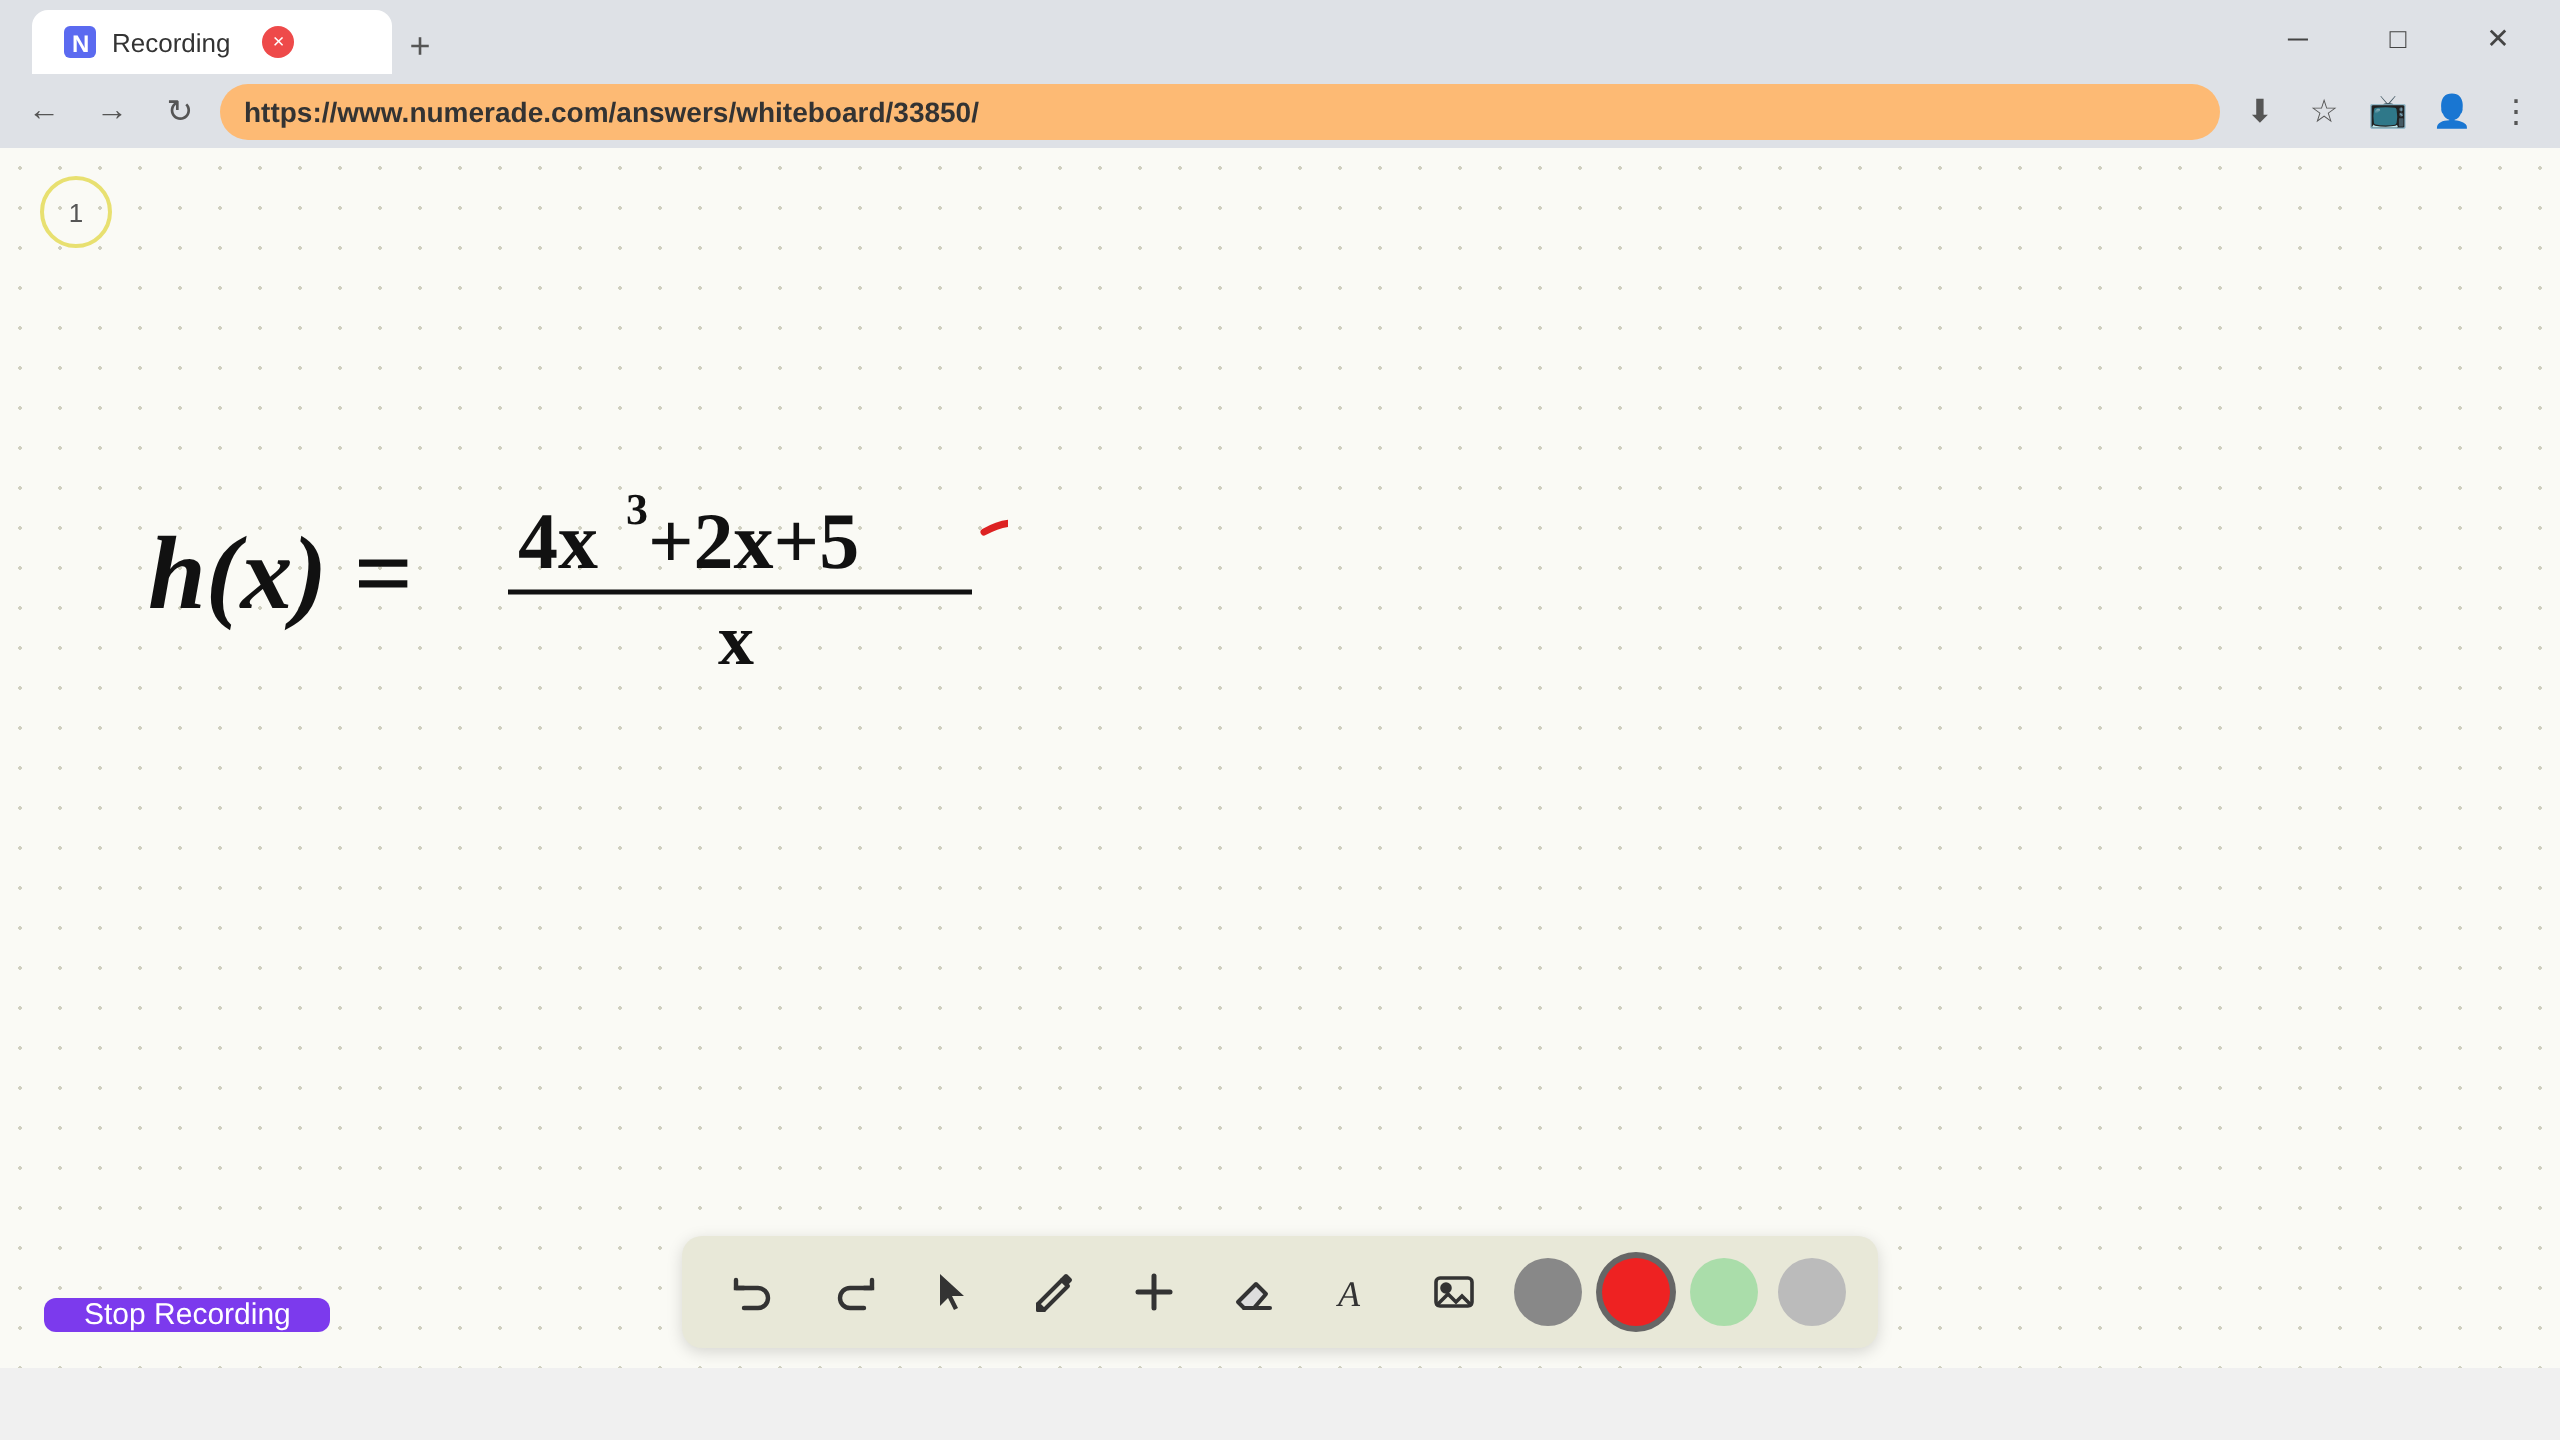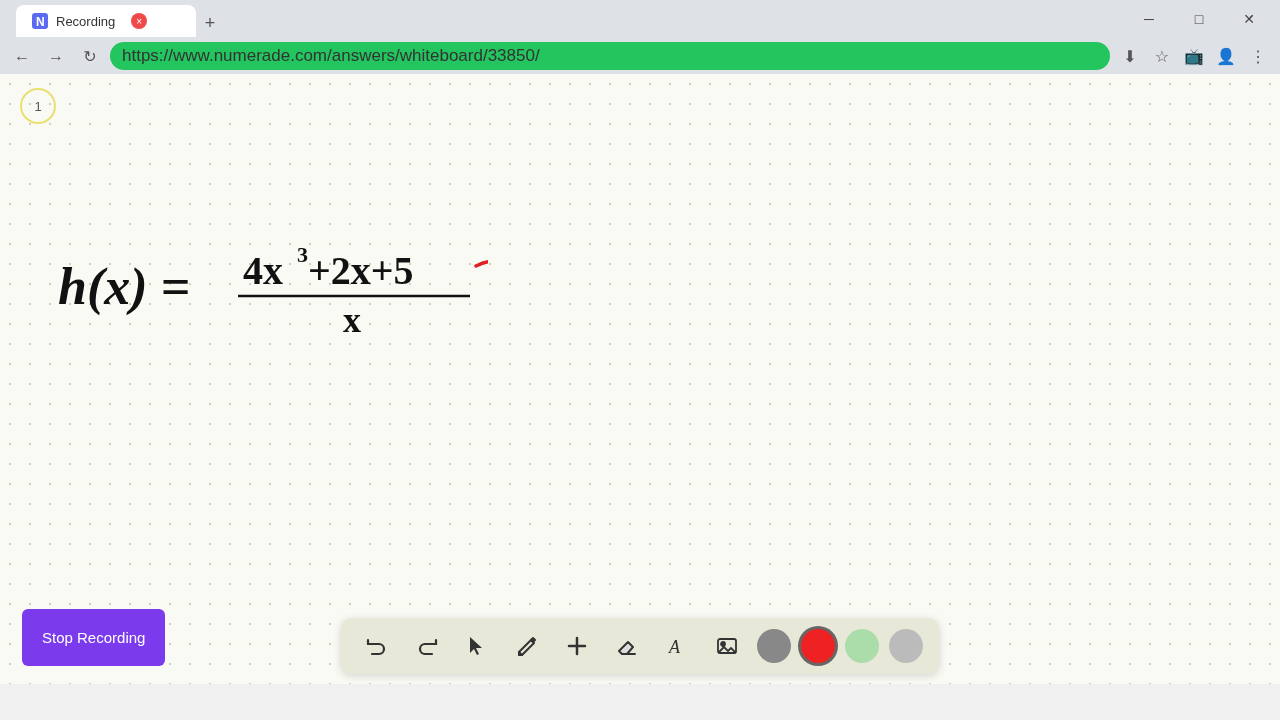--- a/index.html
+++ b/index.html
@@ -106,27 +106,28 @@
       justify-content: center;
       cursor: pointer;
       font-size: 16px;
       color: #555;
       border-radius: 50%;
     }
 
     .url-input {
       flex: 1;
       height: 28px;
-      background: #22c55e;
+      background: #fdba74;
       border-radius: 14px;
       display: flex;
       align-items: center;
       padding: 0 12px;
-      font-size: 17px;
+      font-size: 14px;
       color: #333;
+      font-weight: bold;
     }
 
     .toolbar-right {
       display: flex;
       gap: 4px;
       align-items: center;
     }
 
     .toolbar-icon {
       width: 28px;
@@ -165,33 +166,33 @@
       justify-content: center;
       font-size: 13px;
       color: #555;
       background: transparent;
     }
 
     
     .formula-area {
       position: absolute;
       top: 150px;
-      left: 48px;
+      left: 64px;
     }
 
     
     .stop-recording-btn {
       position: absolute;
       bottom: 18px;
       left: 22px;
       background: #7c3aed;
       color: white;
       border: none;
       border-radius: 6px;
-      padding: 20px 20px;
+      padding: 0 20px;
       font-size: 15px;
       font-weight: 500;
       cursor: pointer;
       white-space: nowrap;
     }
 
     
     .bottom-toolbar {
       position: absolute;
       bottom: 10px;

